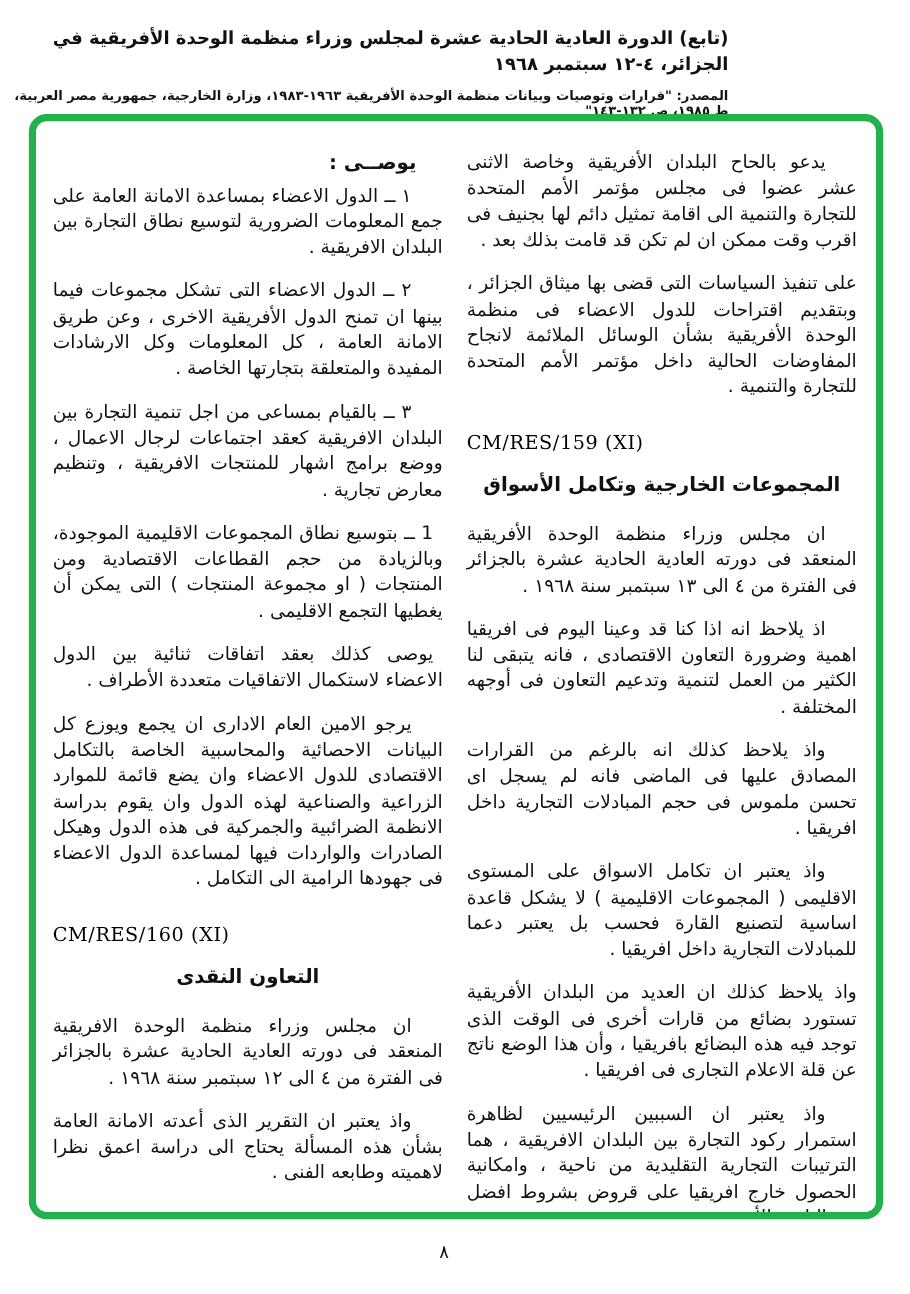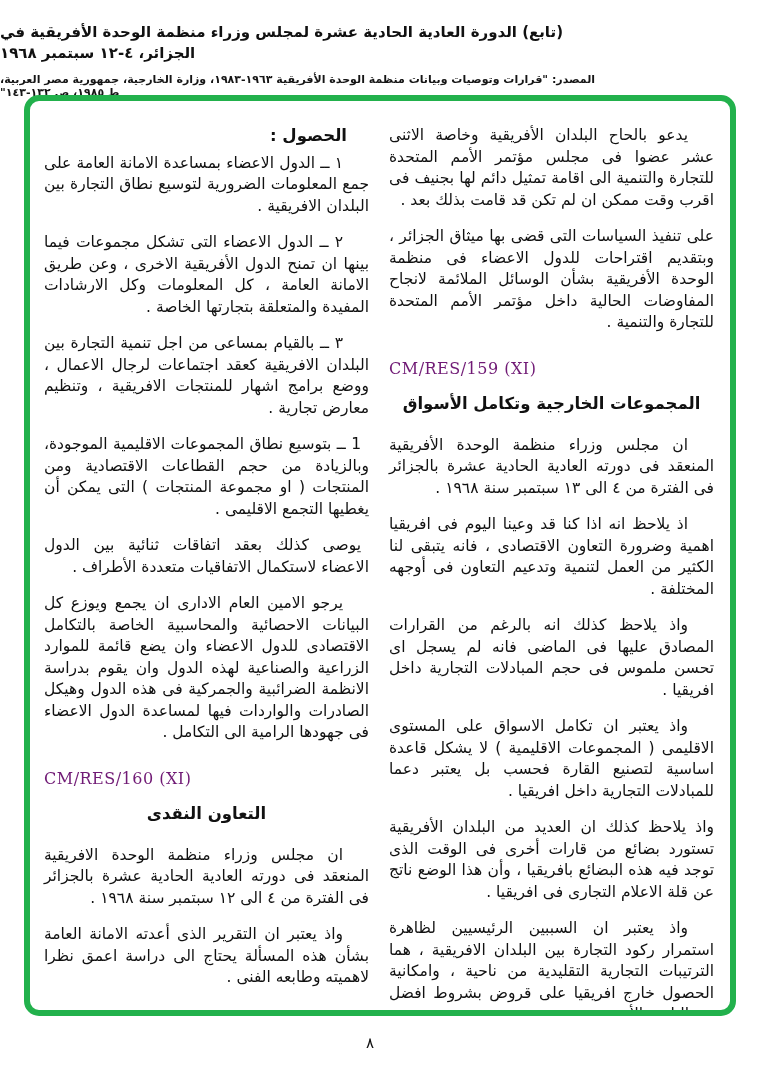--- a/index.html
+++ b/index.html
@@ -15,21 +15,21 @@
     overflow: hidden;
     color: #111111;
   }
 
   
   .page-header {
     position: absolute;
     top: 22px;
     left: 0;
     width: 607px;
-    text-align: left;
+    text-align: right;
     direction: rtl;
   }
   .header-title {
     font-size: 15px;
     font-weight: bold;
     line-height: 1.4;
     letter-spacing: 0;
   }
   .header-source {
     margin-top: 9px;
@@ -79,21 +79,21 @@
   .block.smallindent { text-indent: 8px; }
 
   .res-id {
     direction: ltr;
     text-align: left;
     text-indent: 0;
     font-family: "DejaVu Serif", serif;
     font-size: 16px;
     letter-spacing: 0.5px;
     margin: 24px 0 14px 0;
-    color: #701a75;
+    color: #000000;
   }
   .section-heading {
     text-align: center;
     text-indent: 0;
     font-weight: bold;
     font-size: 16.5px;
     margin: 6px 0 20px 0;
   }
   .recommends-label {
     font-weight: bold;
@@ -132,21 +132,21 @@
       <div class="block">ان مجلس وزراء منظمة الوحدة الأفريقية المنعقد فى دورته العادية الحادية عشرة بالجزائر فى الفترة من ٤ الى ١٣ سبتمبر سنة ١٩٦٨ .</div>
       <div class="block">اذ يلاحظ انه اذا كنا قد وعينا اليوم فى افريقيا اهمية وضرورة التعاون الاقتصادى ، فانه يتبقى لنا الكثير من العمل لتنمية وتدعيم التعاون فى أوجهه المختلفة .</div>
       <div class="block">واذ يلاحظ كذلك انه بالرغم من القرارات المصادق عليها فى الماضى فانه لم يسجل اى تحسن ملموس فى حجم المبادلات التجارية داخل افريقيا .</div>
       <div class="block">واذ يعتبر ان تكامل الاسواق على المستوى الاقليمى ( المجموعات الاقليمية ) لا يشكل قاعدة اساسية لتصنيع القارة فحسب بل يعتبر دعما للمبادلات التجارية داخل افريقيا .</div>
       <div class="block noindent">واذ يلاحظ كذلك ان العديد من البلدان الأفريقية تستورد بضائع من قارات أخرى فى الوقت الذى توجد فيه هذه البضائع بافريقيا ، وأن هذا الوضع ناتج عن قلة الاعلام التجارى فى افريقيا .</div>
       <div class="block">واذ يعتبر ان السببين الرئيسيين لظاهرة استمرار ركود التجارة بين البلدان الافريقية ، هما الترتيبات التجارية التقليدية من ناحية ، وامكانية الحصول خارج افريقيا على قروض بشروط افضل من الناحية الأخرى .</div>
 
     </div>
 
     <div class="col">
-      <div class="block recommends-label">الحصول :</div>
+      <div class="block recommends-label">يوصــى :</div>
       <div class="block">١ ــ الدول الاعضاء بمساعدة الامانة العامة على جمع المعلومات الضرورية لتوسيع نطاق التجارة بين البلدان الافريقية .</div>
       <div class="block">٢ ــ الدول الاعضاء التى تشكل مجموعات فيما بينها ان تمنح الدول الأفريقية الاخرى ، وعن طريق الامانة العامة ، كل المعلومات وكل الارشادات المفيدة والمتعلقة بتجارتها الخاصة .</div>
       <div class="block">٣ ــ بالقيام بمساعى من اجل تنمية التجارة بين البلدان الافريقية كعقد اجتماعات لرجال الاعمال ، ووضع برامج اشهار للمنتجات الافريقية ، وتنظيم معارض تجارية .</div>
       <div class="block smallindent">1 ــ بتوسيع نطاق المجموعات الاقليمية الموجودة، وبالزيادة من حجم القطاعات الاقتصادية ومن المنتجات ( او مجموعة المنتجات ) التى يمكن أن يغطيها التجمع الاقليمى .</div>
       <div class="block smallindent">يوصى كذلك بعقد اتفاقات ثنائية بين الدول الاعضاء لاستكمال الاتفاقيات متعددة الأطراف .</div>
       <div class="block">يرجو الامين العام الادارى ان يجمع ويوزع كل البيانات الاحصائية والمحاسبية الخاصة بالتكامل الاقتصادى للدول الاعضاء وان يضع قائمة للموارد الزراعية والصناعية لهذه الدول وان يقوم بدراسة الانظمة الضرائبية والجمركية فى هذه الدول وهيكل الصادرات والواردات فيها لمساعدة الدول الاعضاء فى جهودها الرامية الى التكامل .</div>
       <div class="block res-id">CM/RES/160 (XI)</div>
       <div class="block section-heading">التعاون النقدى</div>
       <div class="block">ان مجلس وزراء منظمة الوحدة الافريقية المنعقد فى دورته العادية الحادية عشرة بالجزائر فى الفترة من ٤ الى ١٢ سبتمبر سنة ١٩٦٨ .</div>
       <div class="block">واذ يعتبر ان التقرير الذى أعدته الامانة العامة بشأن هذه المسألة يحتاج الى دراسة اعمق نظرا لاهميته وطابعه الفنى .</div>

